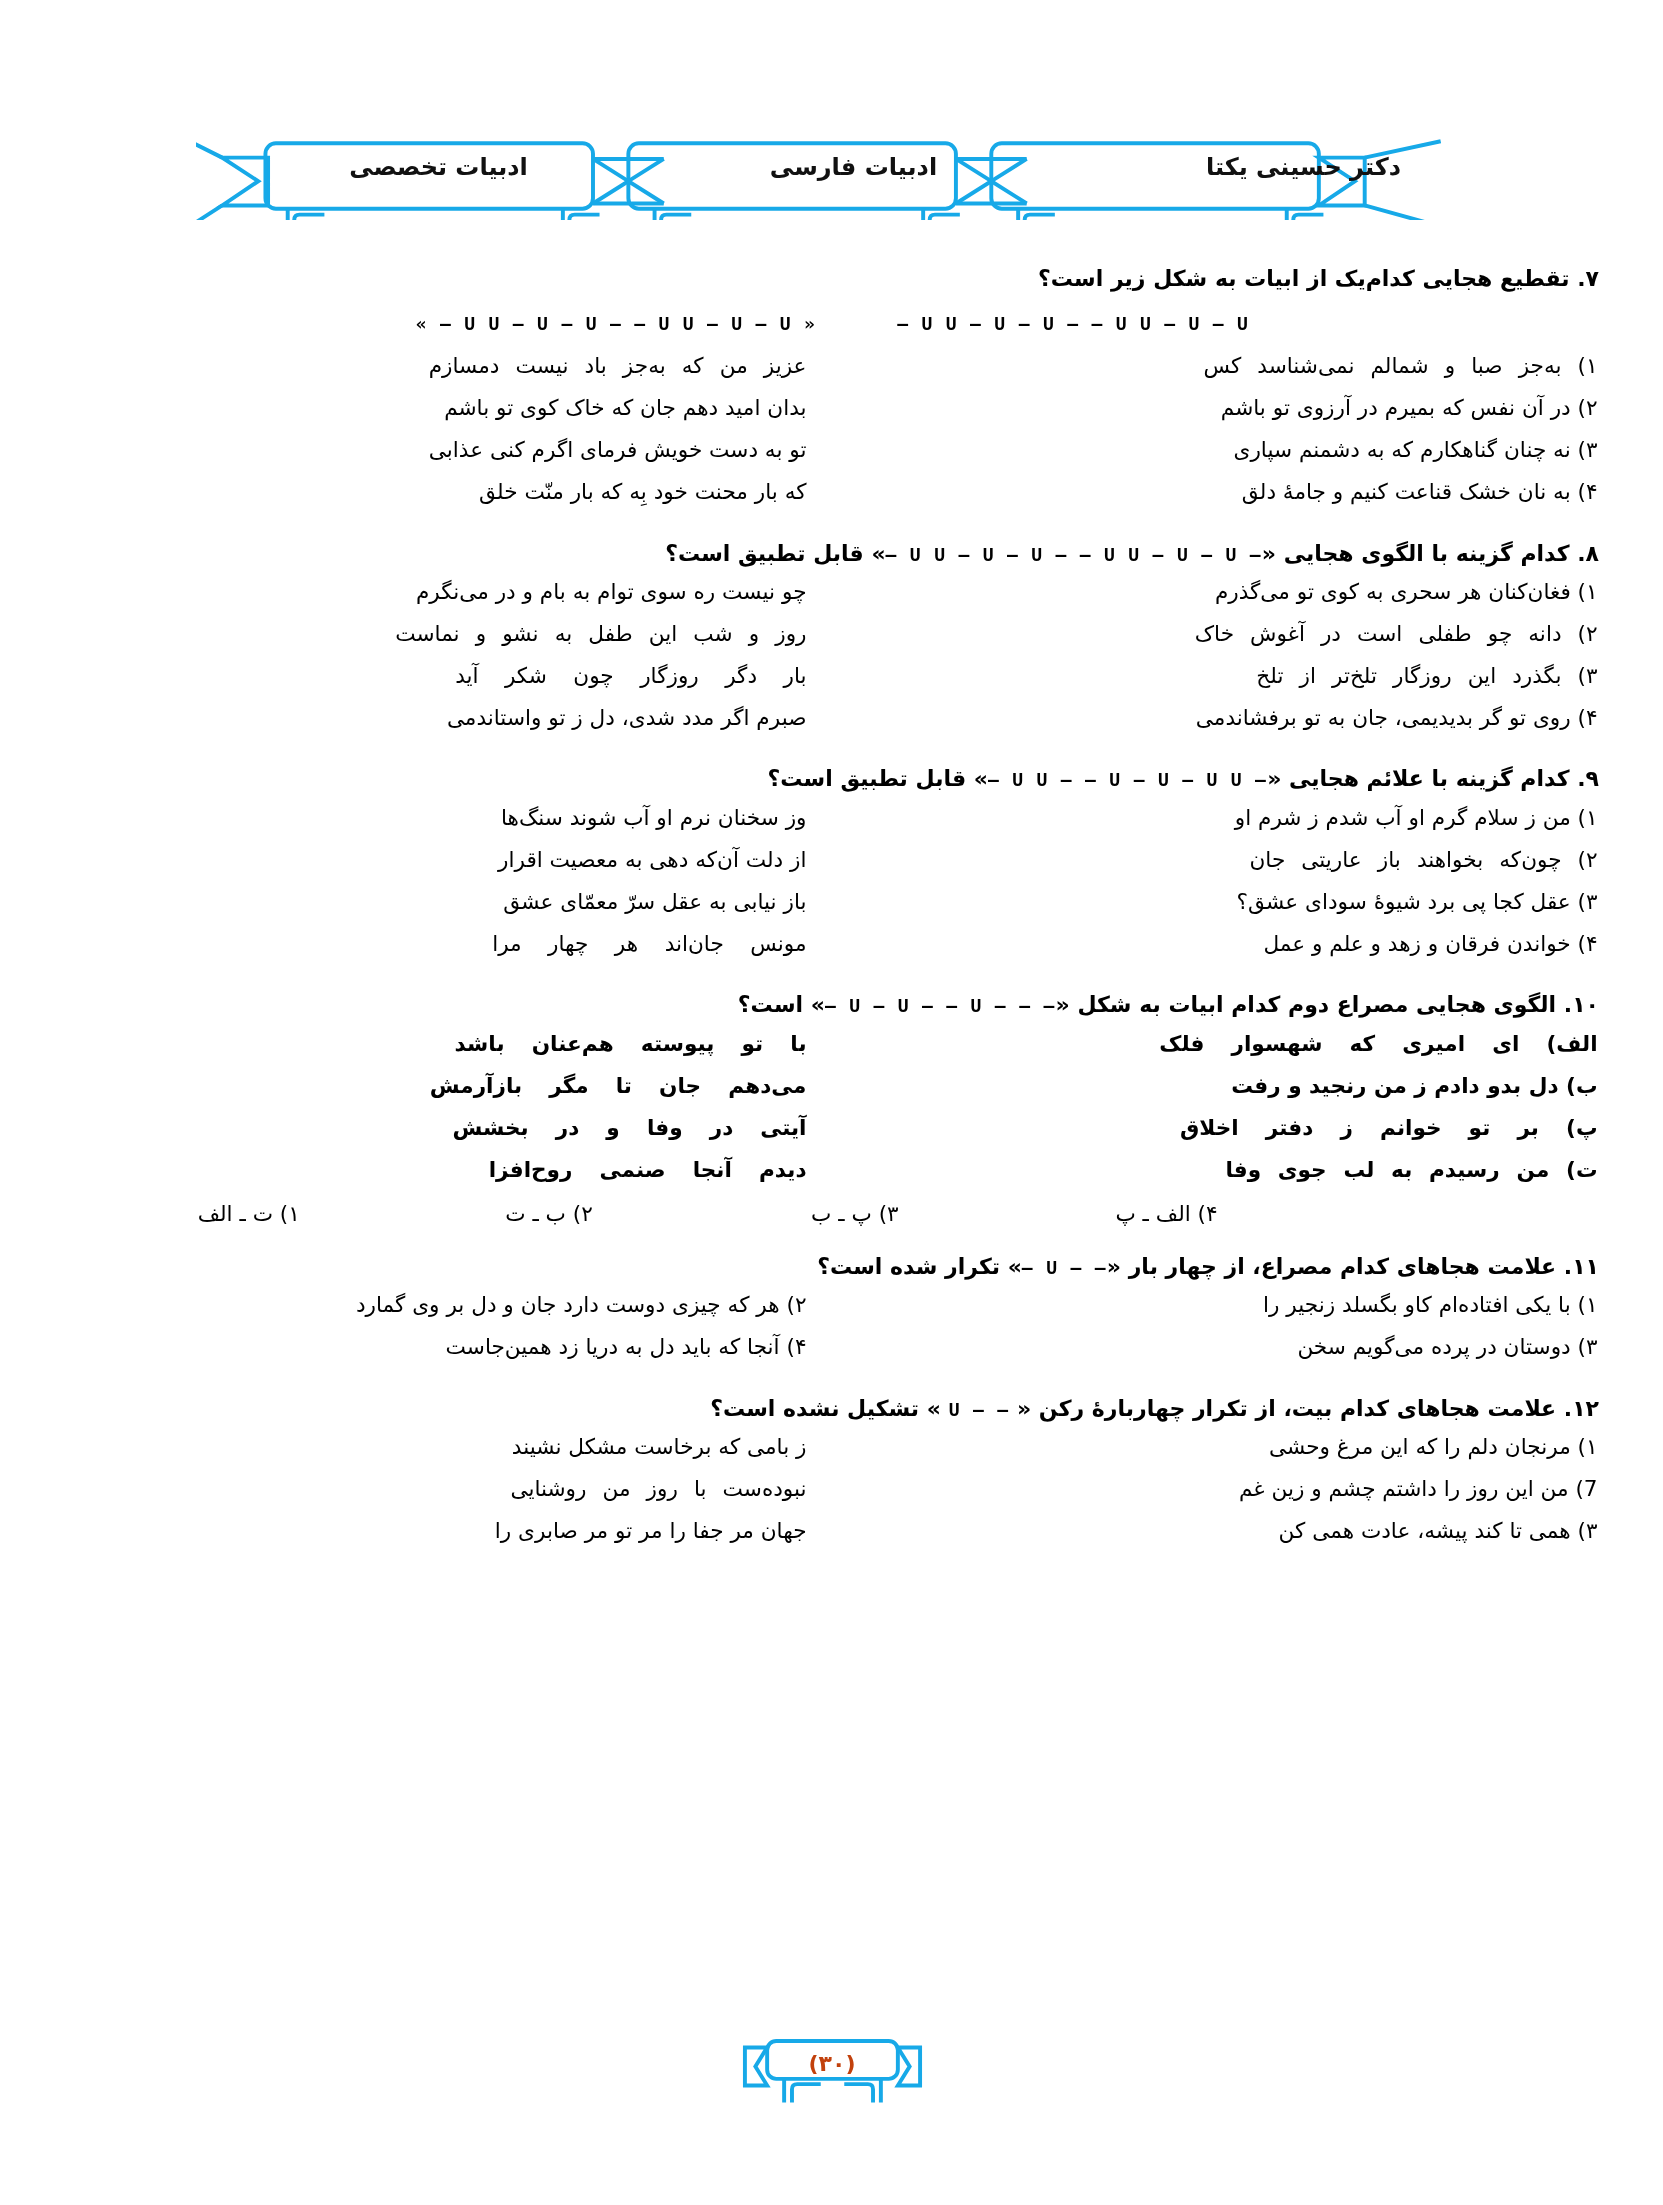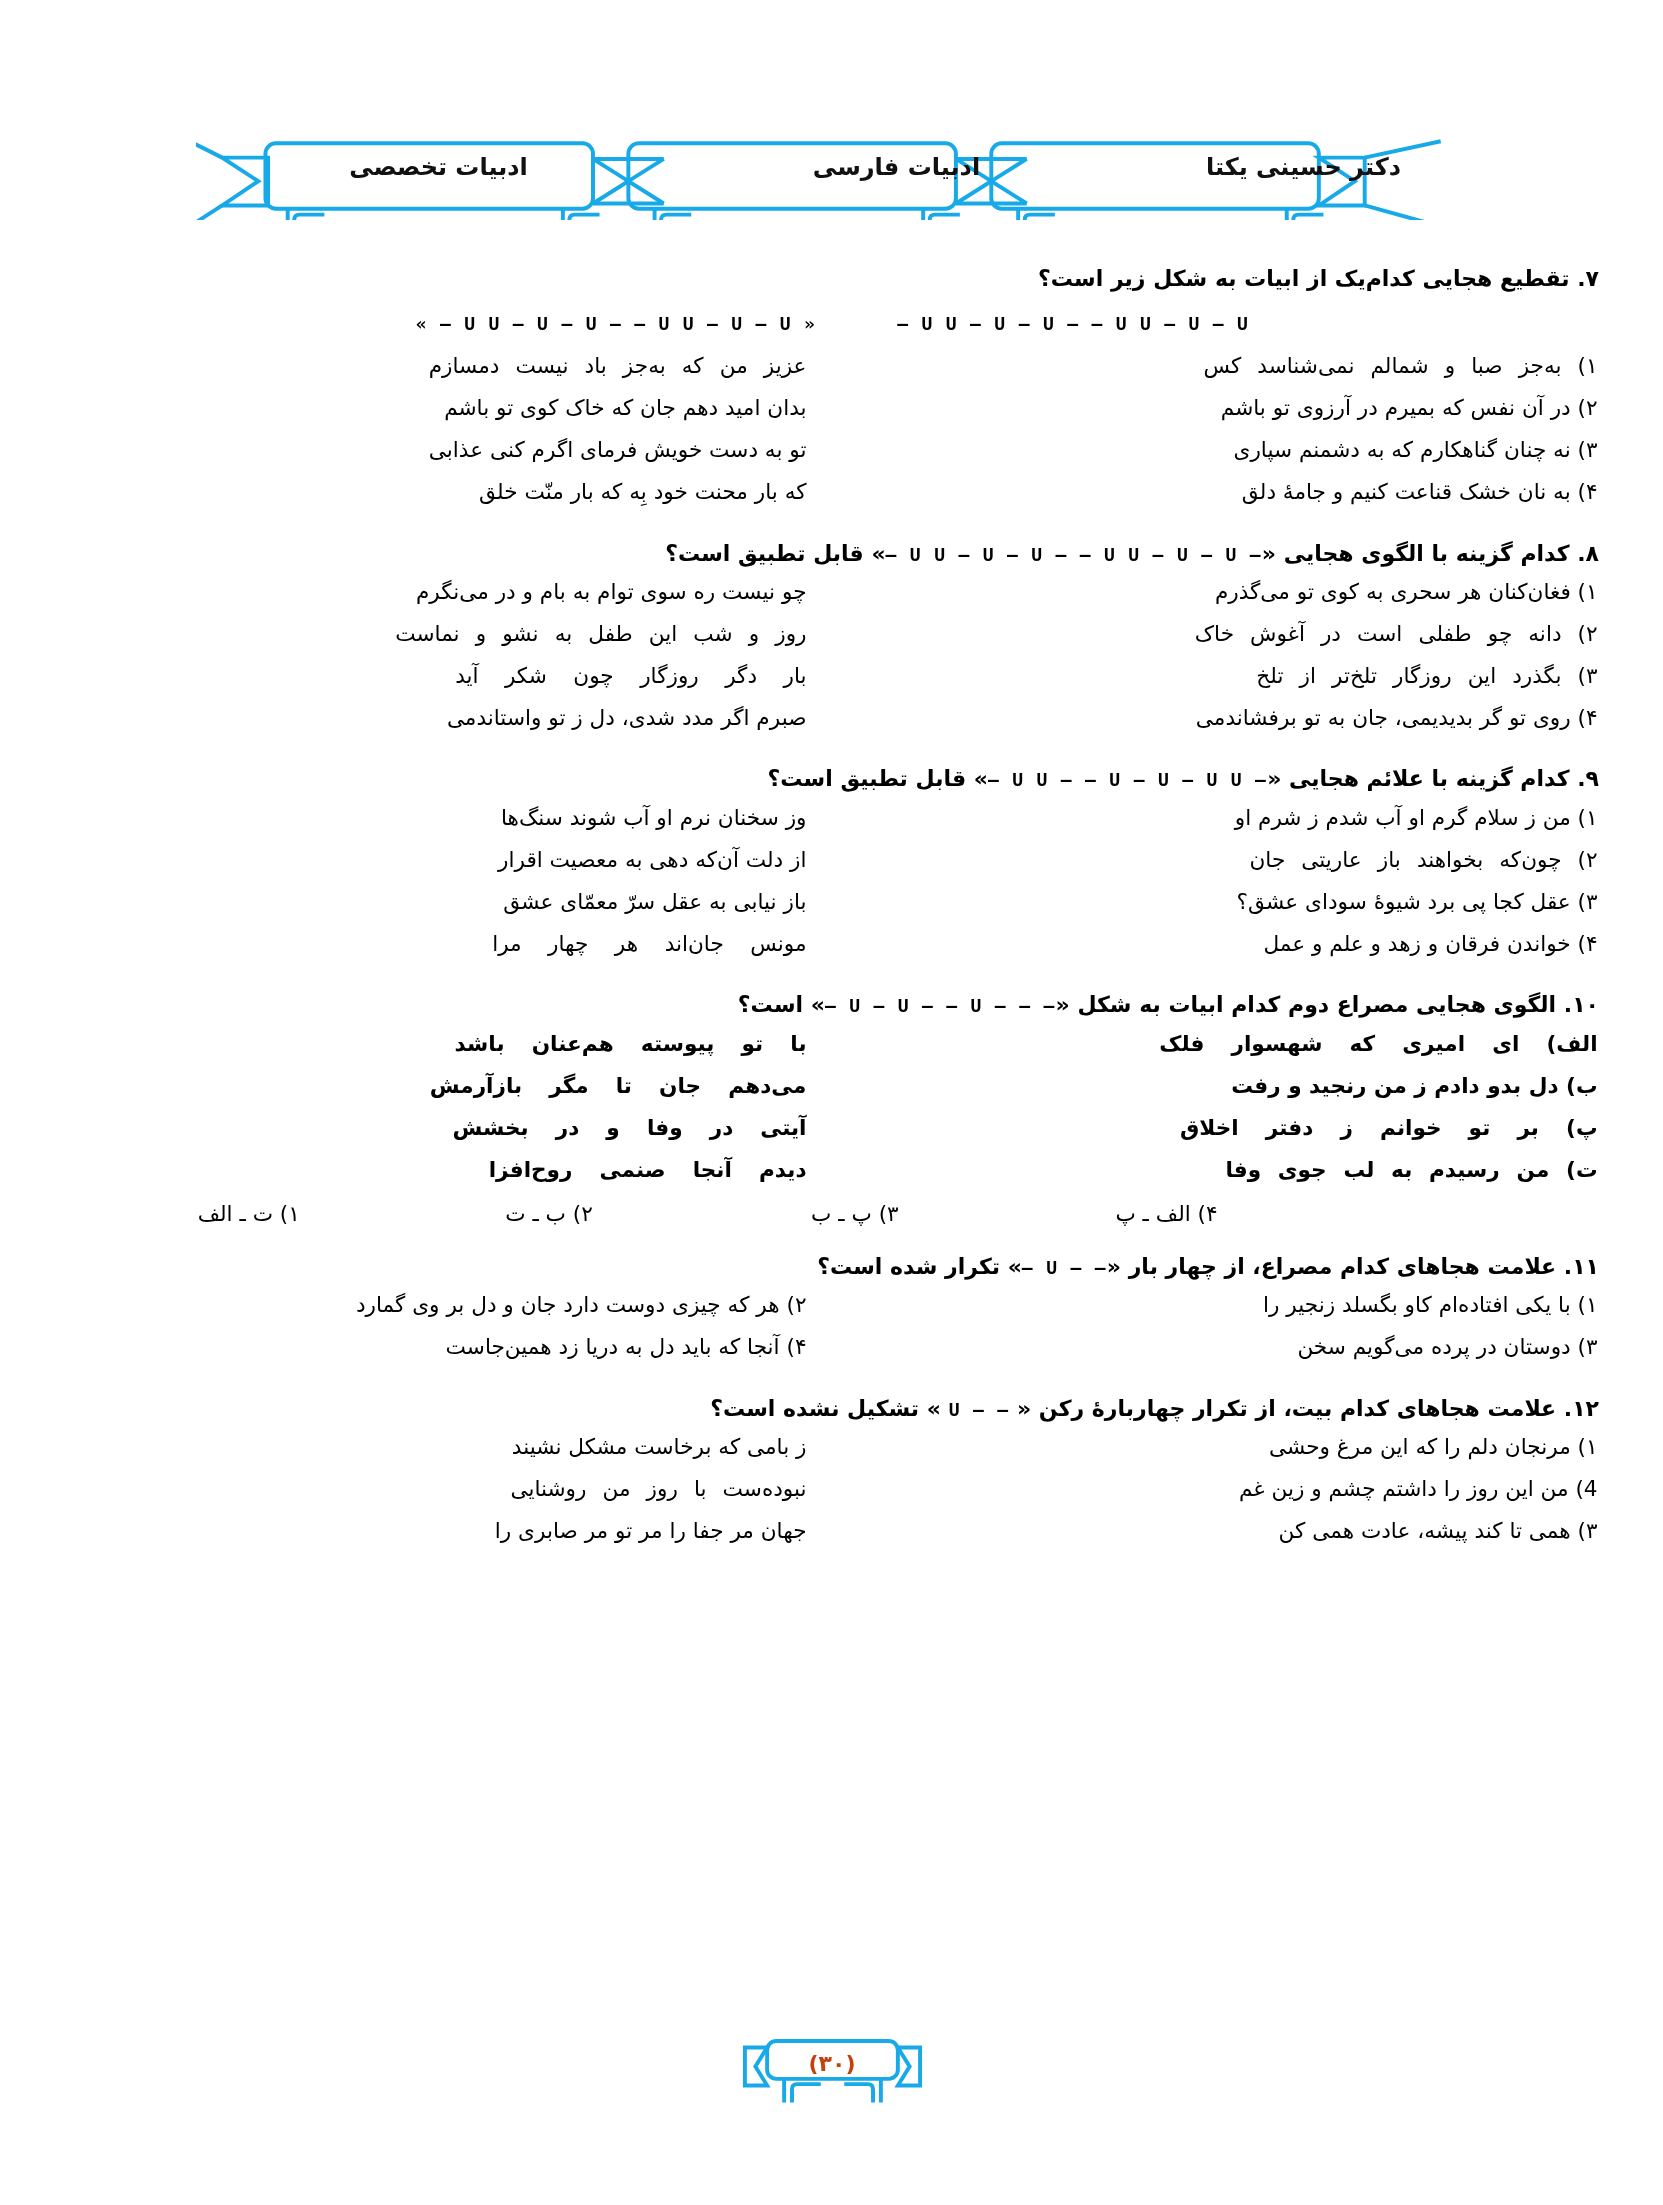--- a/index.html
+++ b/index.html
@@ -44,21 +44,21 @@
     height: 79px;
     line-height: 79px;
     text-align: center;
     font-size: 24px;
     font-weight: 600;
     color: #111111;
     white-space: nowrap;
     letter-spacing: 0.3px;
   }
   .ribbon-label.rl-right { right: 13px;  width: 327px; }
-  .ribbon-label.rl-mid   { right: 413px; width: 341px; text-align: center; }
+  .ribbon-label.rl-mid   { right: 456px; width: 341px; text-align: center; }
   .ribbon-label.rl-left  { right: 871px;width: 341px; }
 
   
   .content {
     position: absolute;
     top: 262px;
     right: 52px;
     left: 61px;
     width: 1559px;
   }
@@ -347,21 +347,21 @@
     <div class="q-block">
       <div class="q-title">
         <span>۱۲. علامت هجاهای کدام بیت، از تکرار چهاربارهٔ رکن « </span><span class="meter">U – –</span><span> » تشکیل </span><span class="underline">نشده</span><span> است؟</span>
       </div>
 
       <div class="opt-row">
         <div class="opt-right">۱) مرنجان دلم را که این مرغ وحشی</div>
         <div class="opt-left">ز بامی که برخاست مشکل نشیند</div>
       </div>
       <div class="opt-row">
-        <div class="opt-right">4) من این روز را داشتم چشم و زین غم</div>
+        <div class="opt-right">7) من این روز را داشتم چشم و زین غم</div>
         <div class="opt-left spread">نبوده‌ست با روز من روشنایی</div>
       </div>
       <div class="opt-row">
         <div class="opt-right">۳) همی تا کند پیشه، عادت همی کن</div>
         <div class="opt-left">جهان مر جفا را مر تو مر صابری را</div>
       </div>
     </div>
 
   </div>
 

